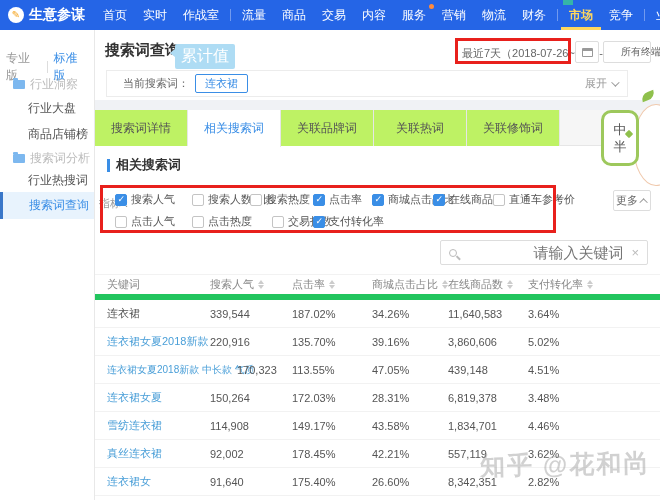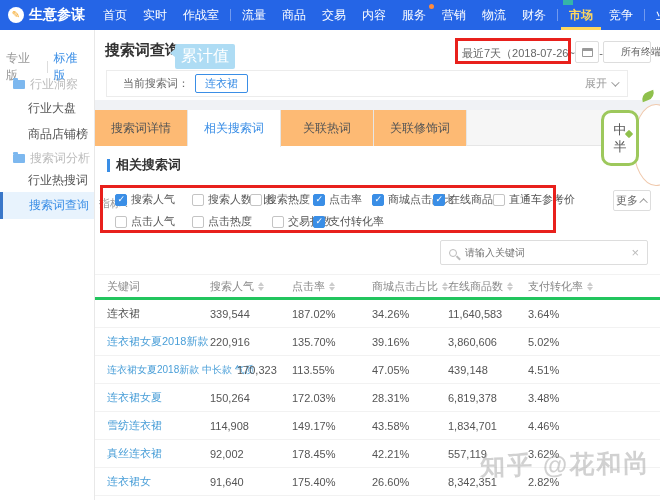--- a/index.html
+++ b/index.html
@@ -78,21 +78,21 @@
     font-size:11px; color:#999; display:flex; align-items:center; gap:4px;
     cursor:pointer; }
   .gray-strip { position:absolute; left:0; top:70px; width:565px; height:10px;
     background:#f0f2f5; }
 
   
   .tabsbar { position:absolute; left:0; top:80px; width:565px; height:36px;
     background:#f6f6f6; border-bottom:1px solid #e6e6e6; display:flex; }
   .tab { width:93px; height:36px; line-height:36px; text-align:center;
     font-size:12px; color:#555; border-right:1px solid #e6e6e6;
-    background:#fdba74; cursor:pointer; }
+    background:#bef264; cursor:pointer; }
   .tab.active { background:#fff; color:#3a8ee6; height:37px; }
 
   .section-title { position:absolute; left:12px; top:126px; font-size:13px;
     font-weight:bold; color:#333; display:flex; align-items:center; gap:6px; }
   .blue-bar { width:3px; height:13px; background:#3a8ee6; }
 
   
   .metrics-label { position:absolute; left:4px; top:166px; font-size:11px; color:#999; }
   .cb-row { position:absolute; left:20px; display:flex; }
   .cb-row.r1 { top:162px; }
@@ -112,31 +112,31 @@
     border-top:1px solid #999; transform:rotate(45deg) translateY(2px); }
 
   
   .search-box { position:absolute; left:345px; top:210px; width:208px; height:25px;
     border:1px solid #ddd; border-radius:2px; background:#fff; display:flex;
     align-items:center; padding:0 8px; gap:6px; }
   .mag { width:8px; height:8px; border:1.5px solid #bbb; border-radius:50%;
     position:relative; flex:0 0 auto; }
   .mag::after { content:""; position:absolute; left:6px; top:7px; width:5px;
     height:1.5px; background:#bbb; transform:rotate(45deg); }
-  .search-box input { border:none; outline:none; flex:1; font-size:10px;
+  .search-box input { border:none; outline:none; flex:1; font-size:15px;
     color:#555; background:transparent; min-width:0;
-    font-family:"Liberation Sans","DejaVu Sans",sans-serif; }
+    font-family:"Liberation Sans","DejaVu Sans",sans-serif;text-align:right; }
   .clear-x { color:#bbb; font-size:13px; cursor:pointer; line-height:1; }
 
   
   .table { position:absolute; left:0; top:244px; width:565px; }
   .thead, .trow { display:grid; grid-template-columns:103px 82px 80px 76px 80px 1fr;
     padding-left:12px; align-items:center; font-size:11px; }
   .thead { height:26px; color:#888; border-top:1px solid #f2f2f2;
-    border-bottom:3px solid #22c55e; }
+    border-bottom:6px solid #22c55e; }
   .trow { height:28px; color:#555; border-bottom:1px solid #f2f2f2; }
   .trow.wide { grid-template-columns:130px 55px 80px 76px 80px 1fr; }
   .kw-sm { font-size:10px; white-space:nowrap; }
   .th { display:flex; align-items:center; gap:4px; cursor:pointer; }
   .sort { display:inline-flex; flex-direction:column; gap:1px; }
   .sort i { display:block; width:0; height:0; border-left:3px solid transparent;
     border-right:3px solid transparent; }
   .sort .up { border-bottom:4px solid #ccc; }
   .sort .down { border-top:4px solid #ccc; }
   .kw-link { color:#4a9fd8; cursor:pointer; white-space:nowrap; }
@@ -238,20 +238,21 @@
       <span>展开</span>
       <span class="caret-d"></span>
     </span>
   </div>
 
   <div class="gray-strip"></div>
 
   <div class="tabsbar">
     <div class="tab">搜索词详情</div>
     <div class="tab active">相关搜索词</div>
+    <div class="tab">关联品牌词</div>
     <div class="tab">关联热词</div>
     <div class="tab">关联修饰词</div>
   </div>
 
   <div class="section-title">
     <span class="blue-bar"></span>
     <span>相关搜索词</span>
   </div>
 
   <div class="metrics-label">指标：</div>

